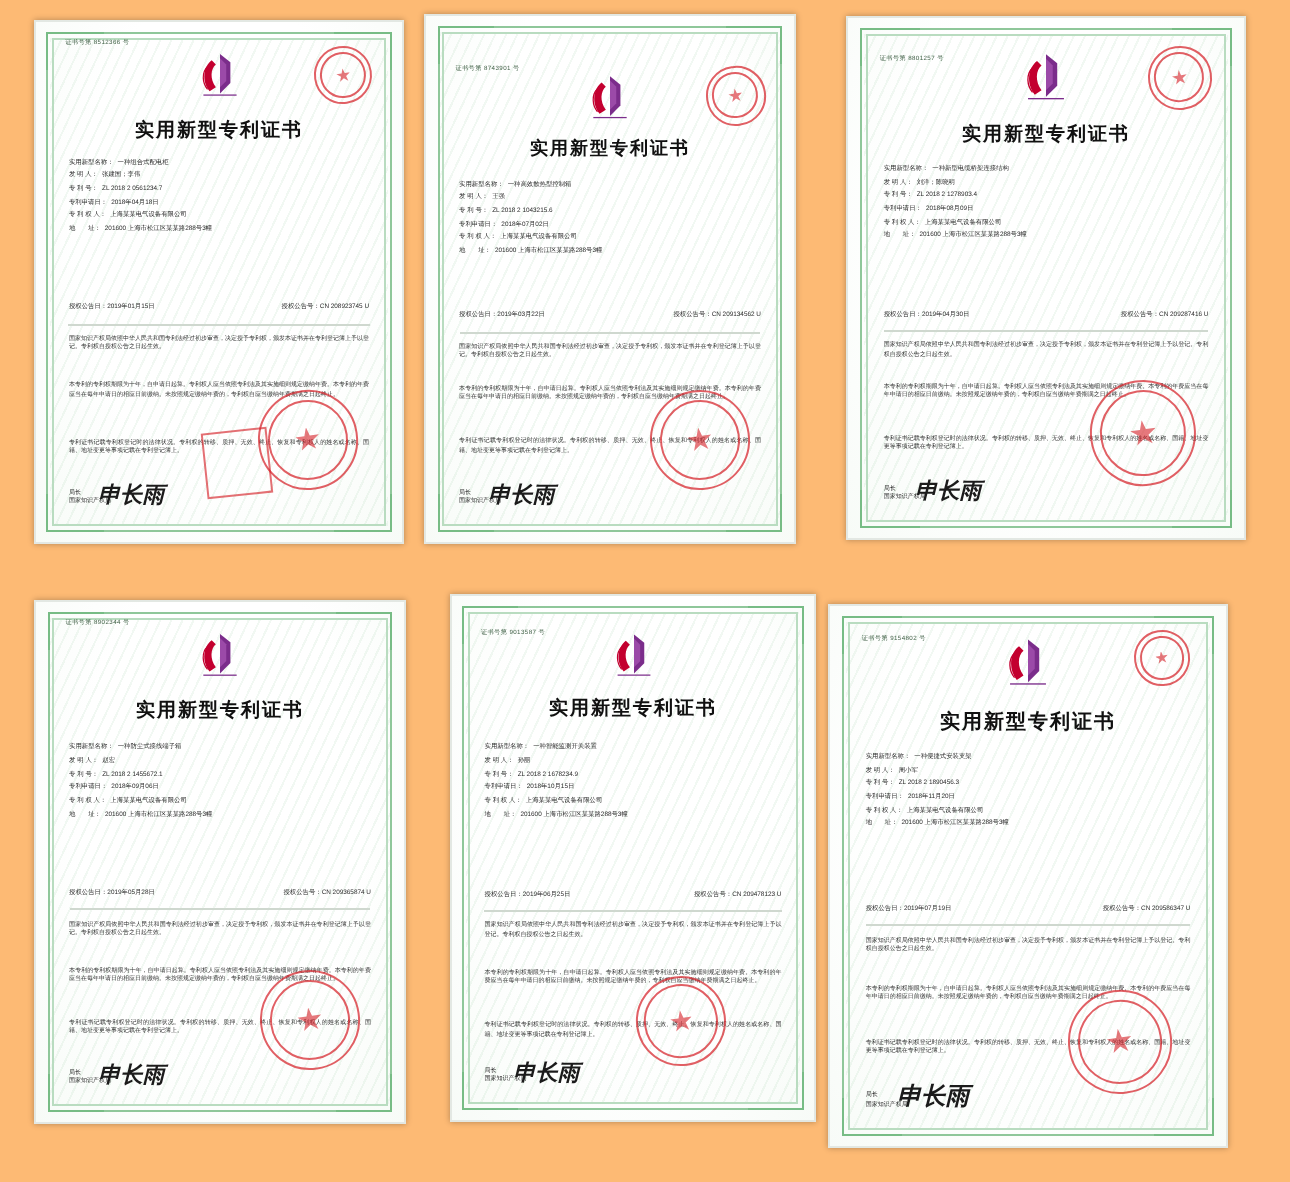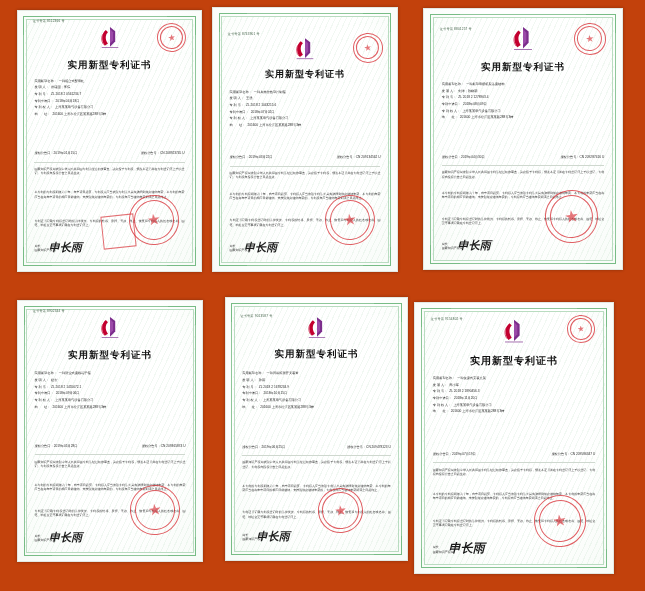--- a/index.html
+++ b/index.html
@@ -10,21 +10,21 @@
   body {
     width: 645px;
     height: 591px;
     font-family: "Liberation Sans", sans-serif;
     overflow: hidden;
   }
   .gallery {
     position: relative;
     width: 645px;
     height: 591px;
-    background: #c2410c;
+    background: #fdba74;
   }
   .cert {
     position: absolute;
     background: #ffffff;
     box-shadow: 0 0 3px rgba(0,0,0,0.30);
     overflow: hidden;
   }
   
   .page {
     position: absolute;

